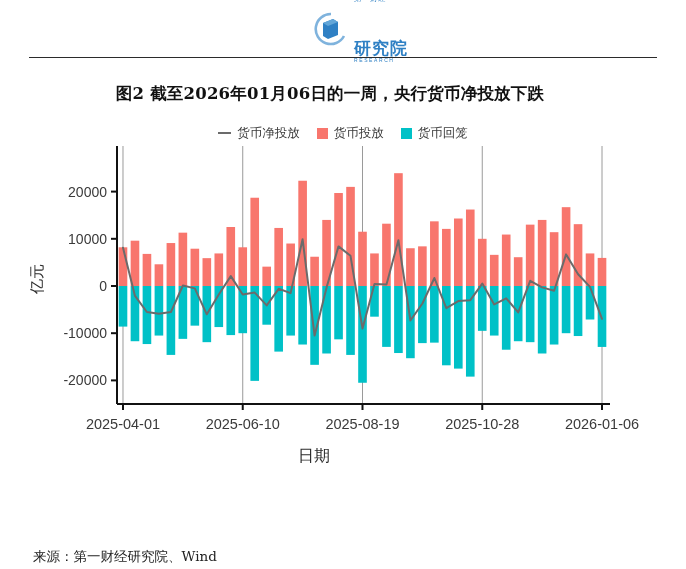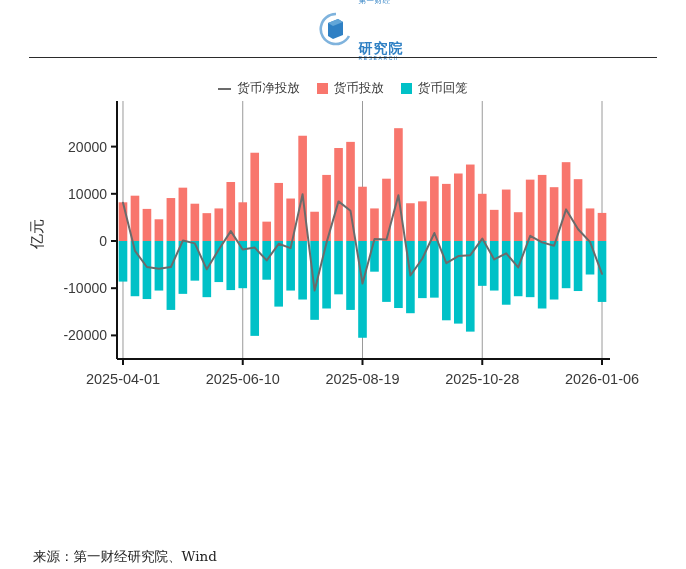--- a/index.html
+++ b/index.html
@@ -42,21 +42,21 @@
     justify-content: center;
     line-height: 1;
   }
   .logo-top {
     font-size: 7.5px;
     color: #2f80c4;
     letter-spacing: 0.5px;
     margin-bottom: 1px;
   }
   .logo-main {
-    font-size: 14px;
+    font-size: 17px;
     font-weight: 700;
     color: #2f80c4;
     letter-spacing: 1px;
     line-height: 1;
     margin-top: 36px;
   }
   .logo-sub {
     font-size: 5px;
     color: #2f80c4;
     letter-spacing: 1.6px;
@@ -159,20 +159,21 @@
     <span class="logo-text">
       <span class="logo-top">第一财经</span>
       <span class="logo-main">研究院</span>
       <span class="logo-sub">RESEARCH</span>
     </span>
   </div>
 </div>
 <div class="rule"></div>
 
 <div class="title-block">
+  <div class="title-line l1">图2 截至2026年01月06日的一周，央行货币净投放下跌</div>
 </div>
 
 <div class="legend">
   <div class="legend-item">
     <span class="legend-line"></span>
     <span>货币净投放</span>
   </div>
   <div class="legend-item">
     <span class="legend-swatch" style="background:#F8766D"></span>
     <span>货币投放</span>
@@ -290,15 +291,16 @@
       <line x1="242.7439024390244" x2="242.7439024390244" y1="258" y2="264" stroke="#111" stroke-width="2"></line>
       <text x="242.7439024390244" y="283" text-anchor="middle" font-family="&quot;Liberation Sans&quot;, sans-serif" font-size="14.5" fill="#3a3a3a">2025-06-10</text>
       <line x1="362.5" x2="362.5" y1="258" y2="264" stroke="#111" stroke-width="2"></line>
       <text x="362.5" y="283" text-anchor="middle" font-family="&quot;Liberation Sans&quot;, sans-serif" font-size="14.5" fill="#3a3a3a">2025-08-19</text>
       <line x1="482.25609756097566" x2="482.25609756097566" y1="258" y2="264" stroke="#111" stroke-width="2"></line>
       <text x="482.25609756097566" y="283" text-anchor="middle" font-family="&quot;Liberation Sans&quot;, sans-serif" font-size="14.5" fill="#3a3a3a">2025-10-28</text>
       <line x1="602.0121951219512" x2="602.0121951219512" y1="258" y2="264" stroke="#111" stroke-width="2"></line>
       <text x="602.0121951219512" y="283" text-anchor="middle" font-family="&quot;Liberation Sans&quot;, sans-serif" font-size="14.5" fill="#3a3a3a">2026-01-06</text>
     </svg>
   <div class="ylab">亿元</div>
+  <div class="xlab">日期</div>
 </div>
 
 <div class="source">来源：第一财经研究院、Wind</div>
 
 </body></html>

